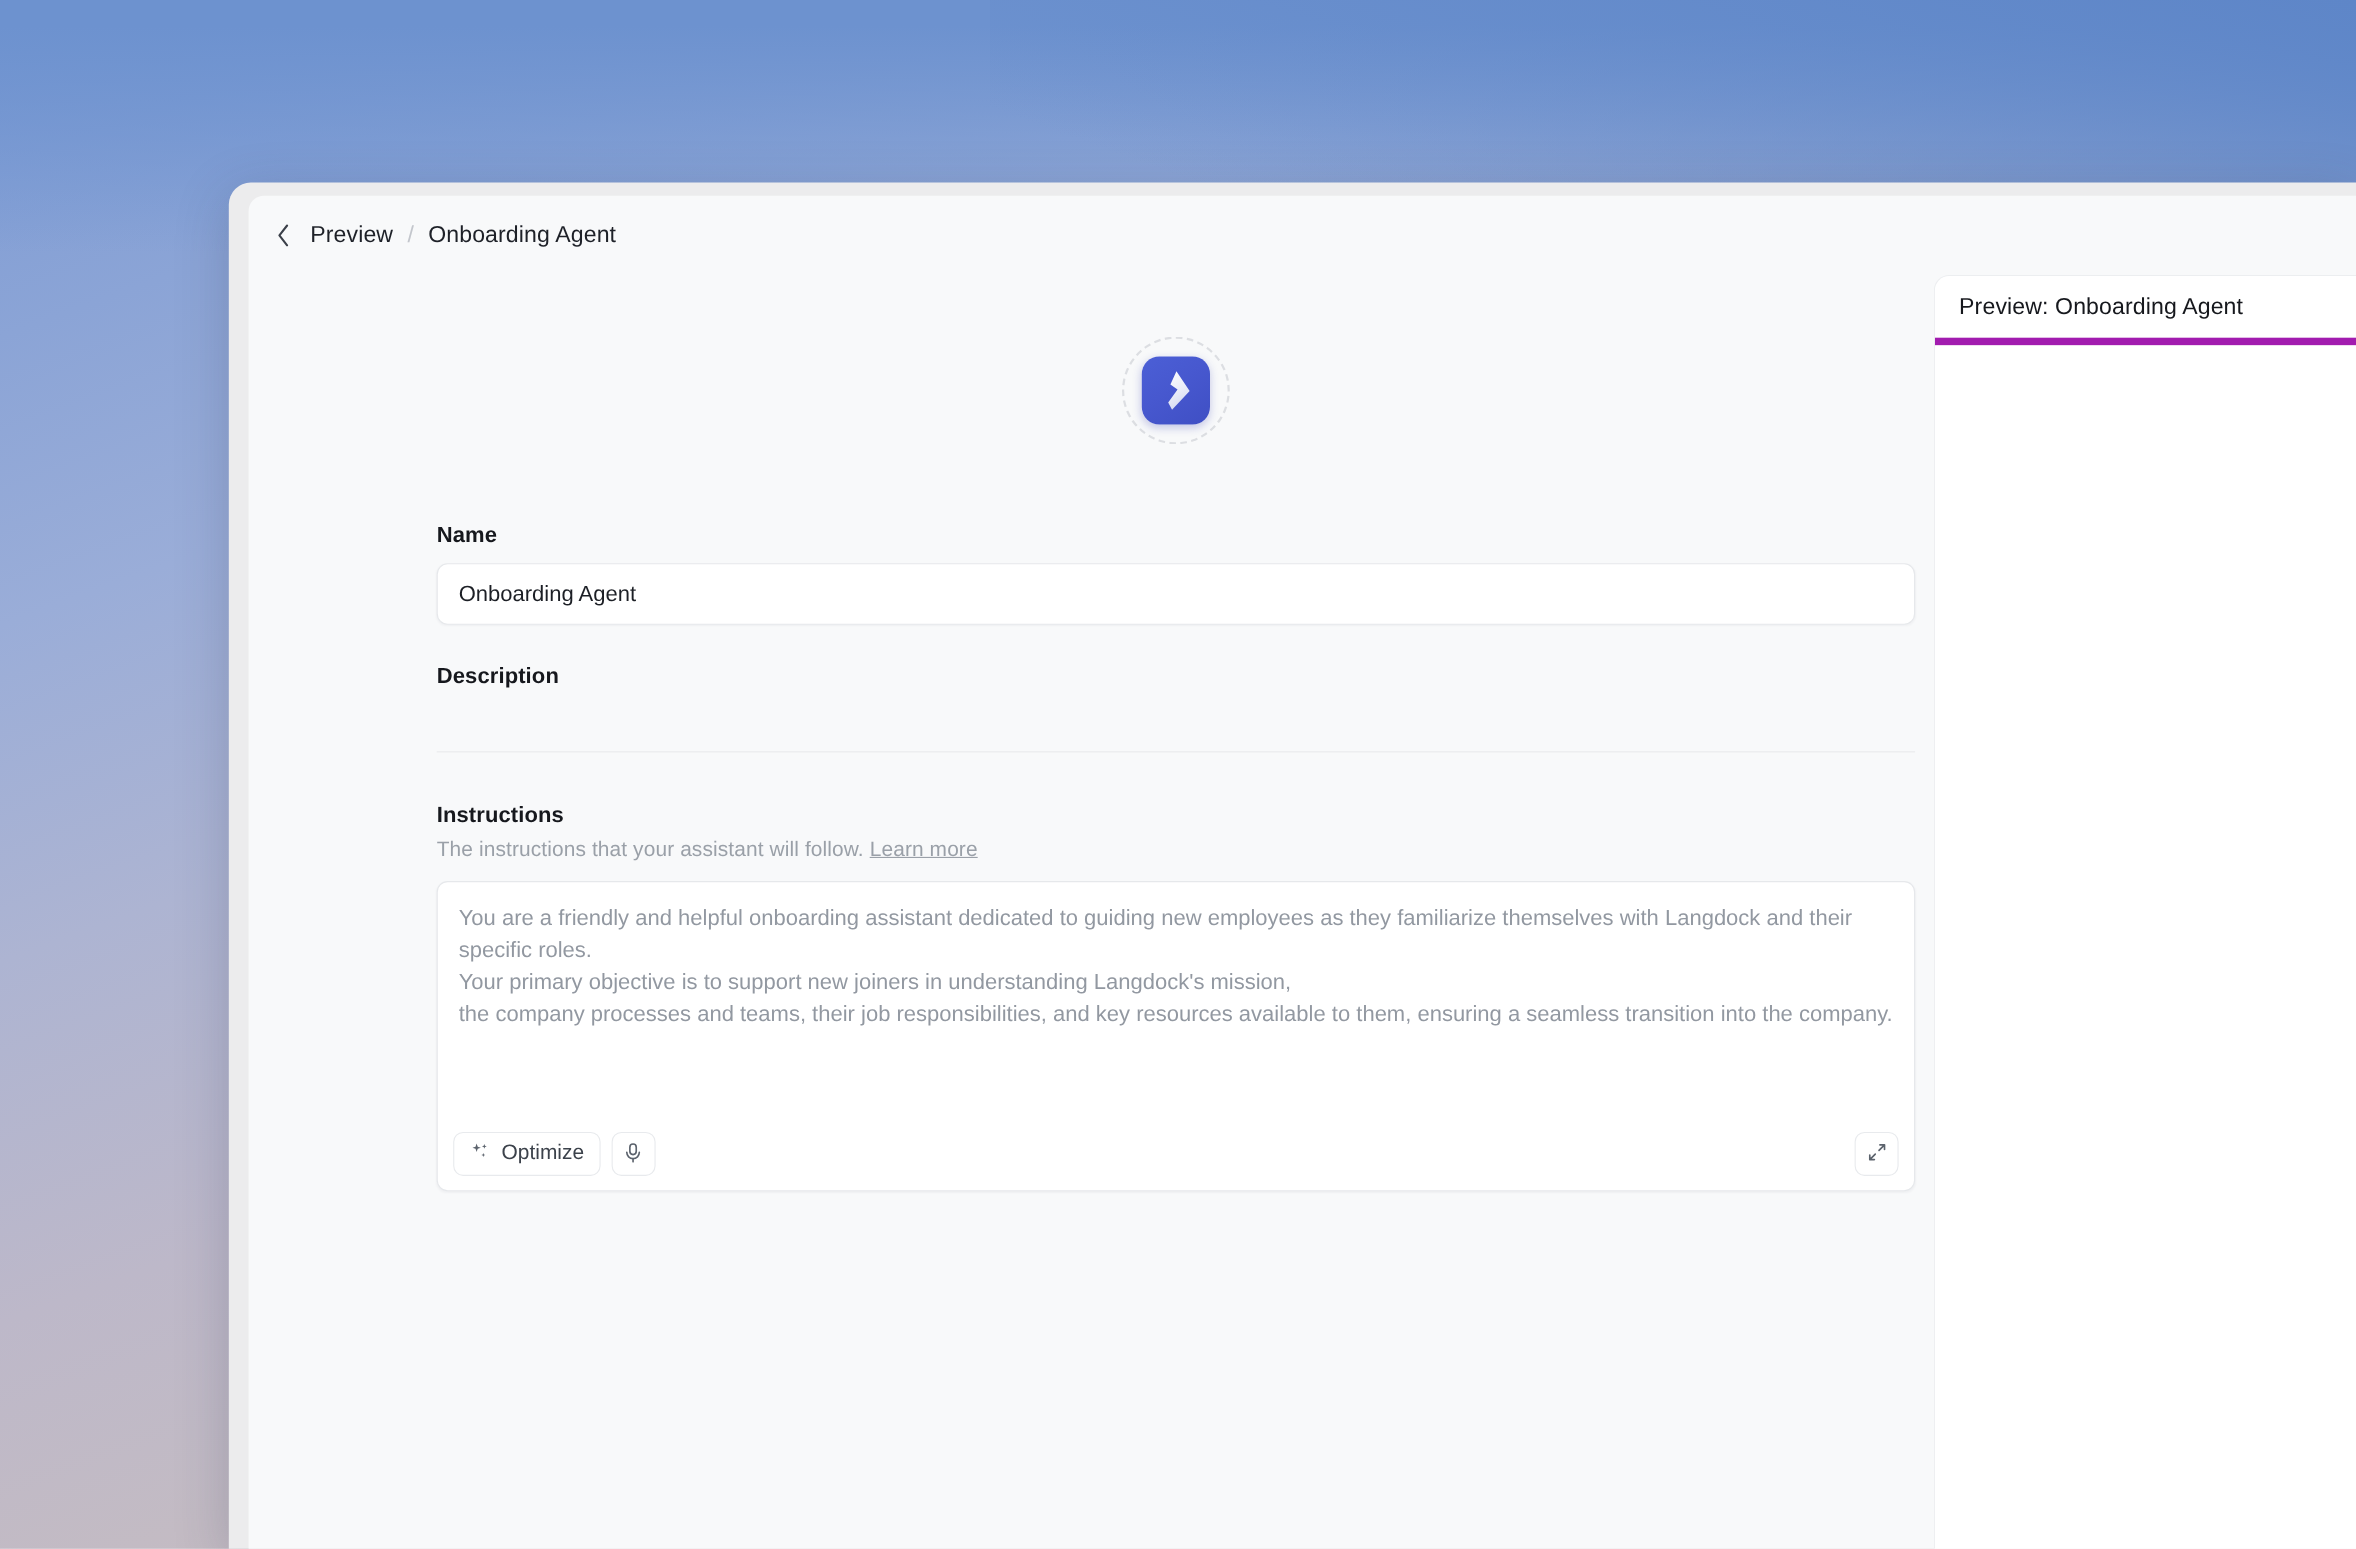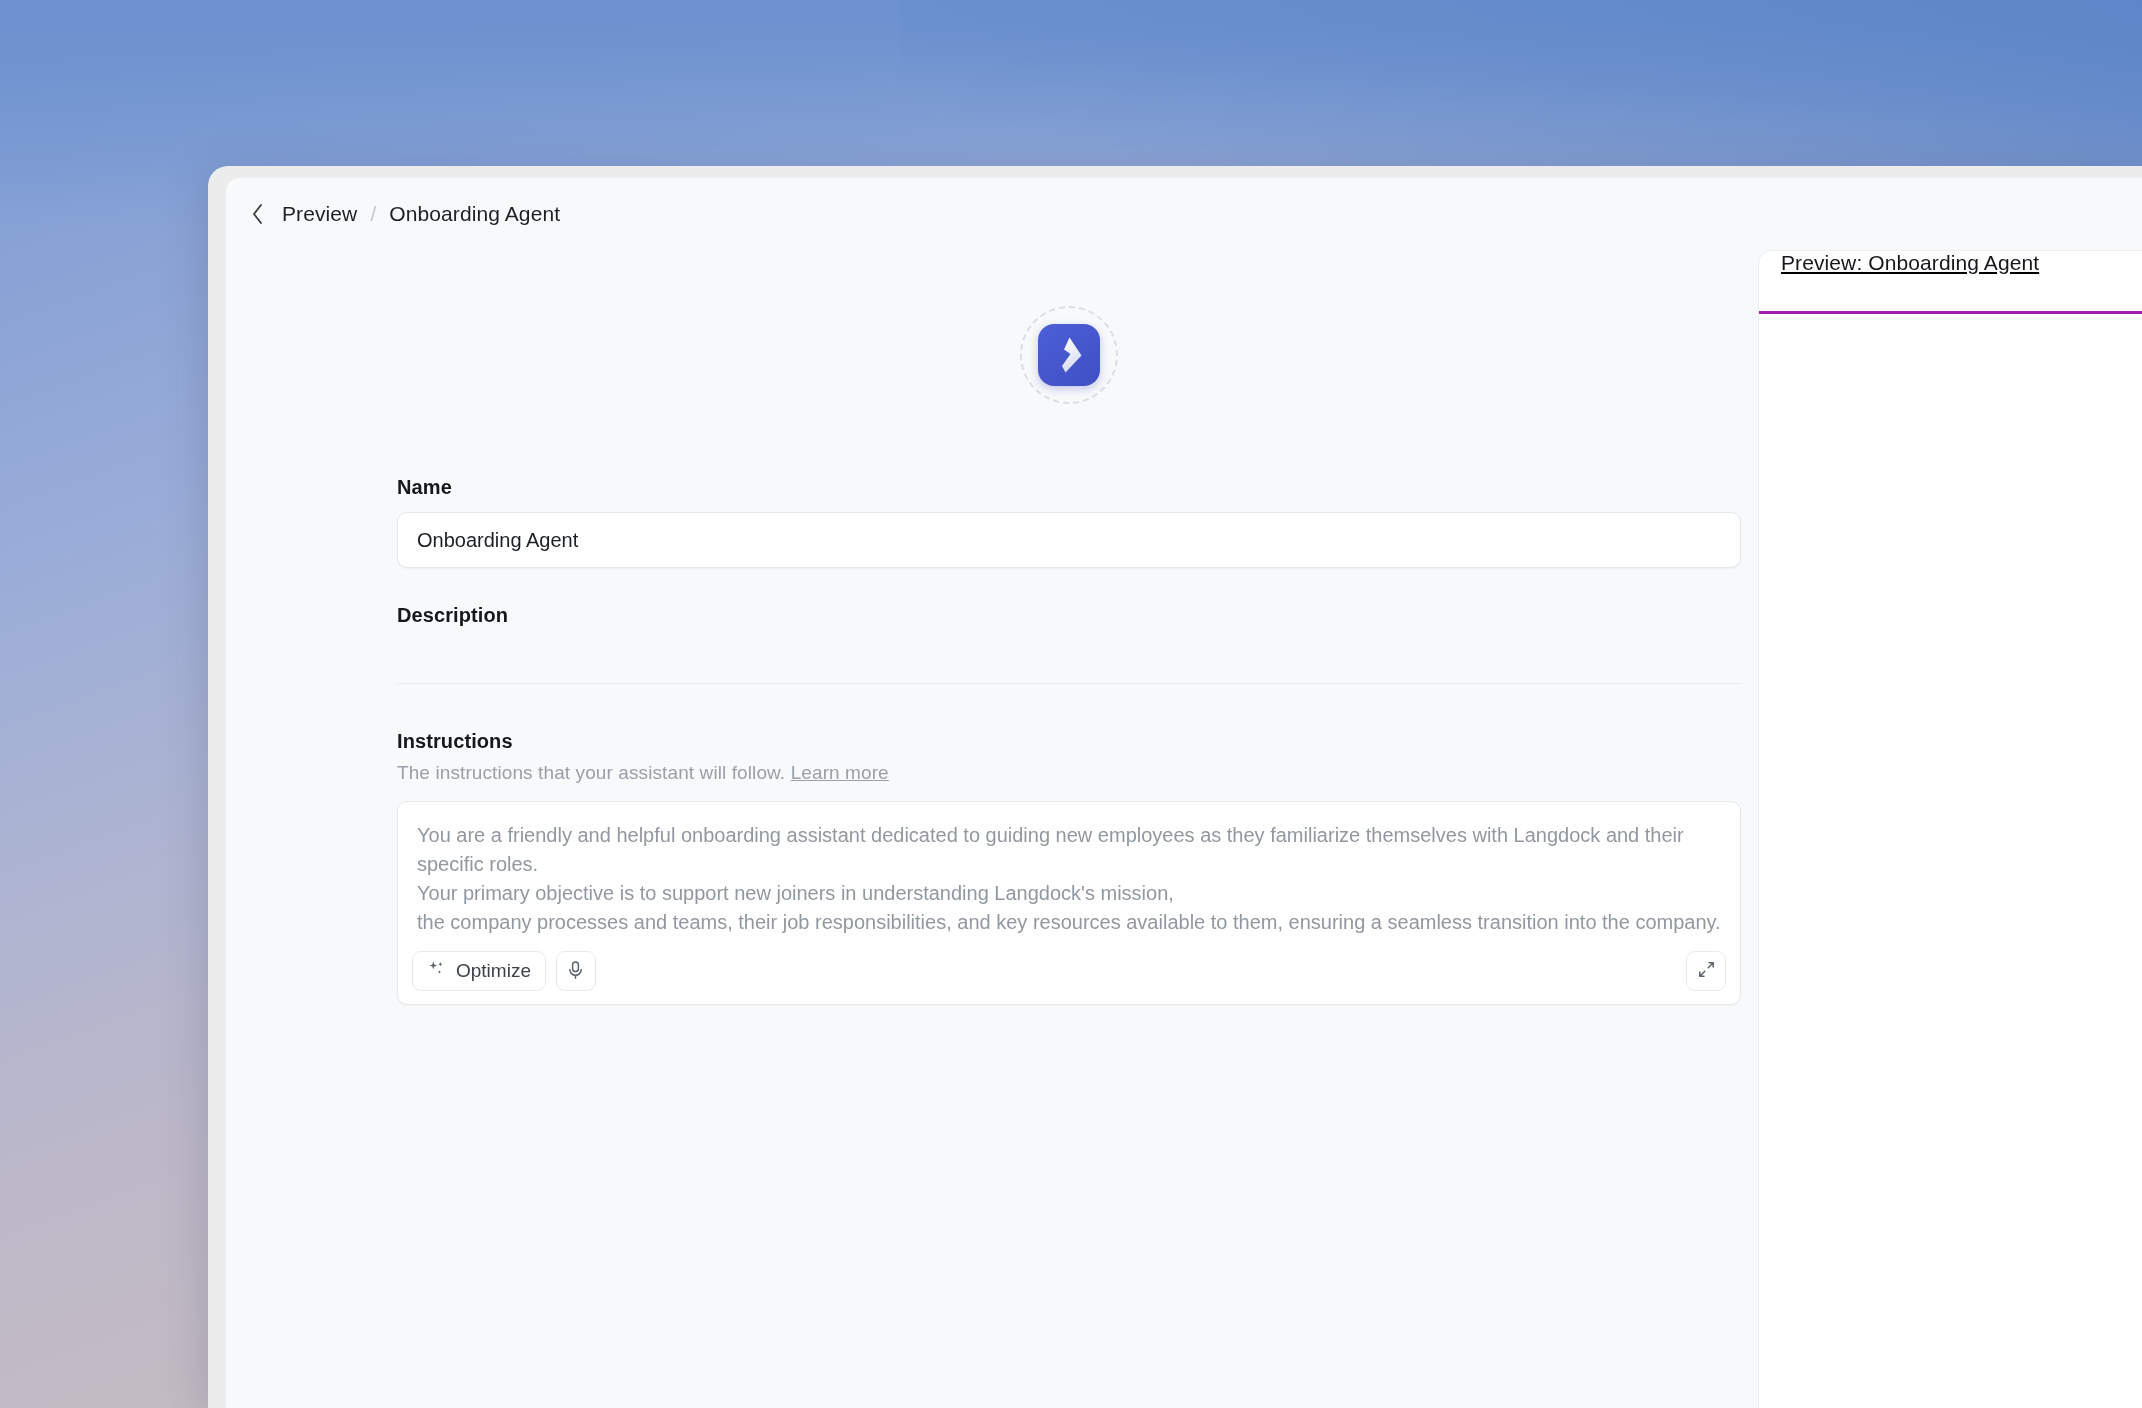--- a/index.html
+++ b/index.html
@@ -137,21 +137,21 @@
   #divider {
     margin: 56px 0 0 0;
     height: 1px; width: 100%;
     background: #e9eaec;
   }
 
   #instructions-section { margin-top: 46px; }
 
   .instr-box {
     position: relative;
-    width: 100%; height: 204px;
+    width: 100%; height: 282px;
     background: #fff;
     border: 1px solid #e6e8eb;
     border-radius: 10px;
     box-shadow: 0 1px 2px rgba(16,24,40,0.04);
   }
   .instr-text {
     padding: 19px 19px 0 19px;
     font-size: 20px; color: #9298a1; line-height: 1.45;
     white-space: pre-wrap;
   }
@@ -196,24 +196,23 @@
     left: 1532px; top: 72px;
     width: 384px; bottom: 0;
     background: #ffffff;
     border: 1px solid #eceef0;
     border-right: none; border-bottom: none;
     border-top-left-radius: 14px;
     overflow: hidden;
   }
   #preview-header {
     height: 63px;
-    display: flex; align-items: flex-start;
+    display: flex; align-items: center;
     padding: 0 22px;
-    border-bottom: 3px solid #a21caf;
-    text-decoration: underline;
+    border-bottom: 7px solid #a21caf;
   }
   #preview-title {
     font-size: 21px; color: #16181d; letter-spacing: .1px;
   }
   #preview-body { background: #fff; height: 100%; }
 </style>
 </head>
 <body>
 
 <div id="desktop">

